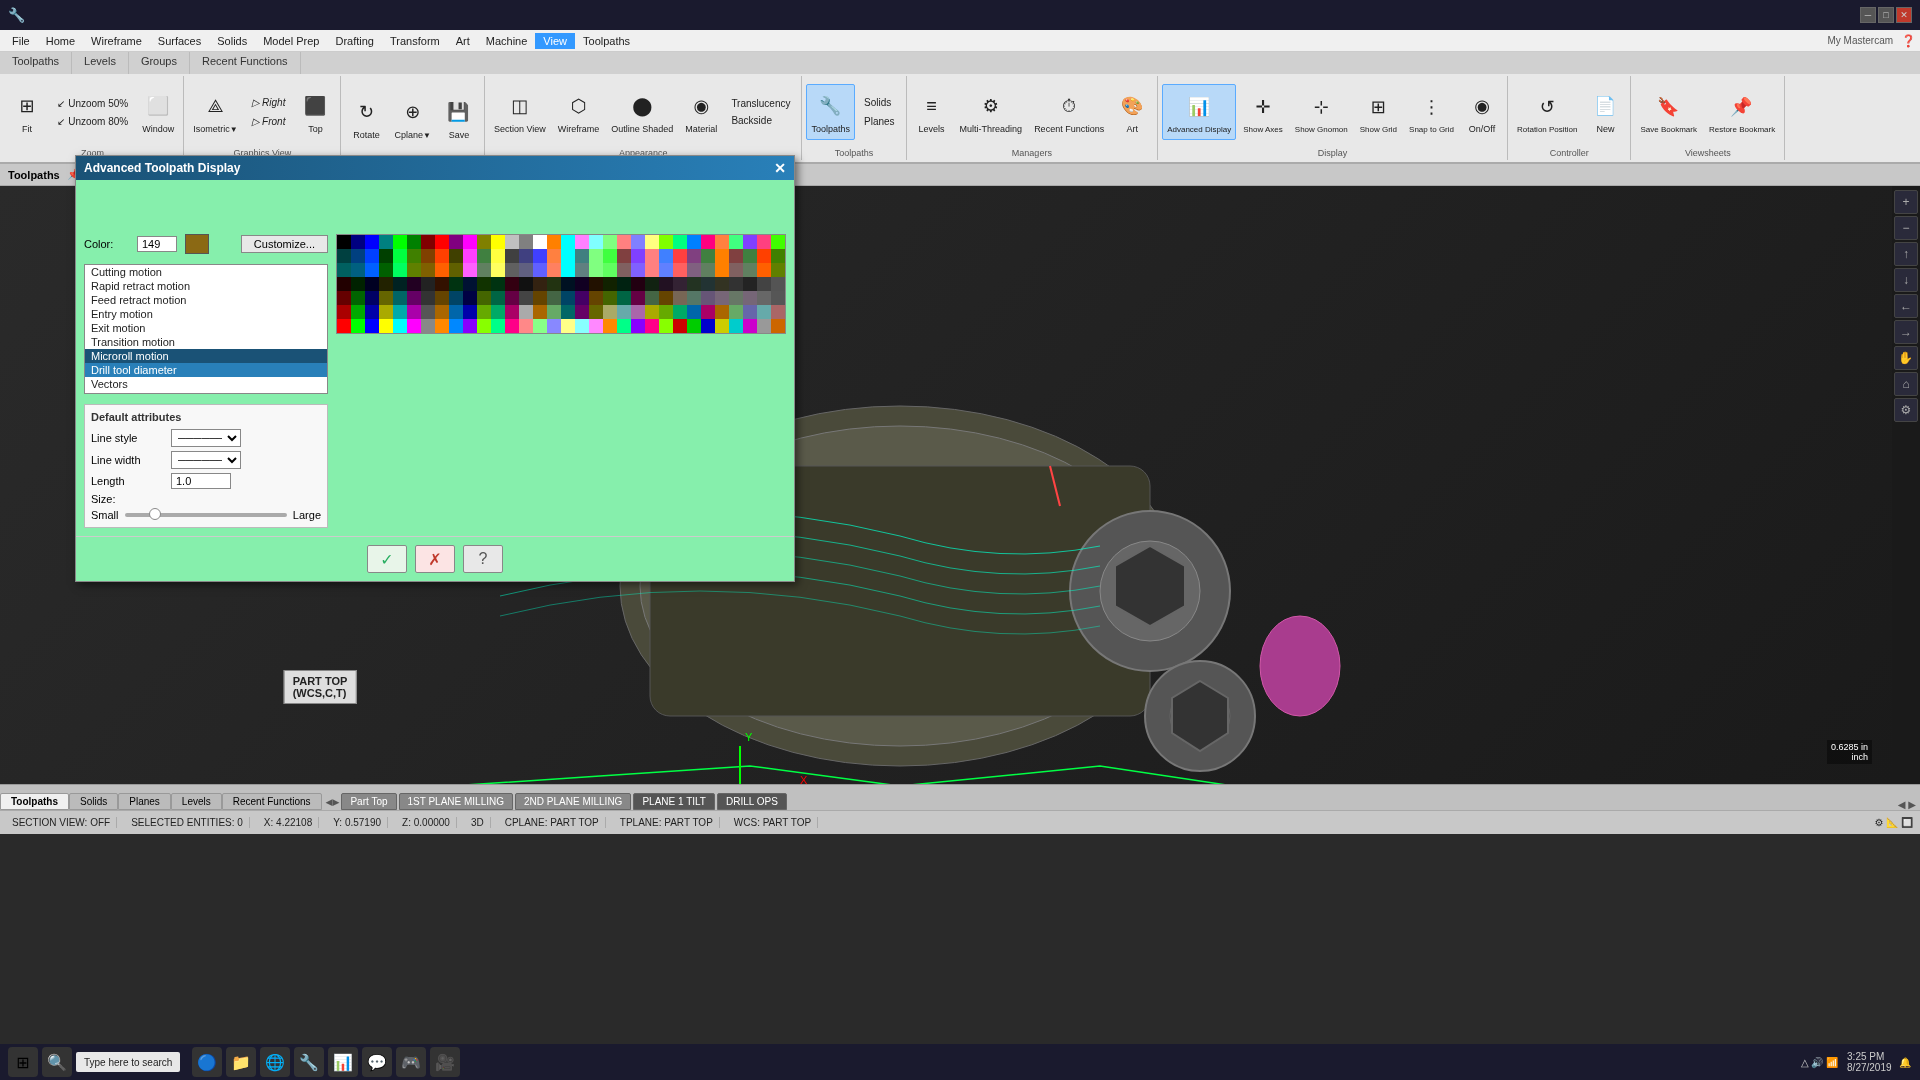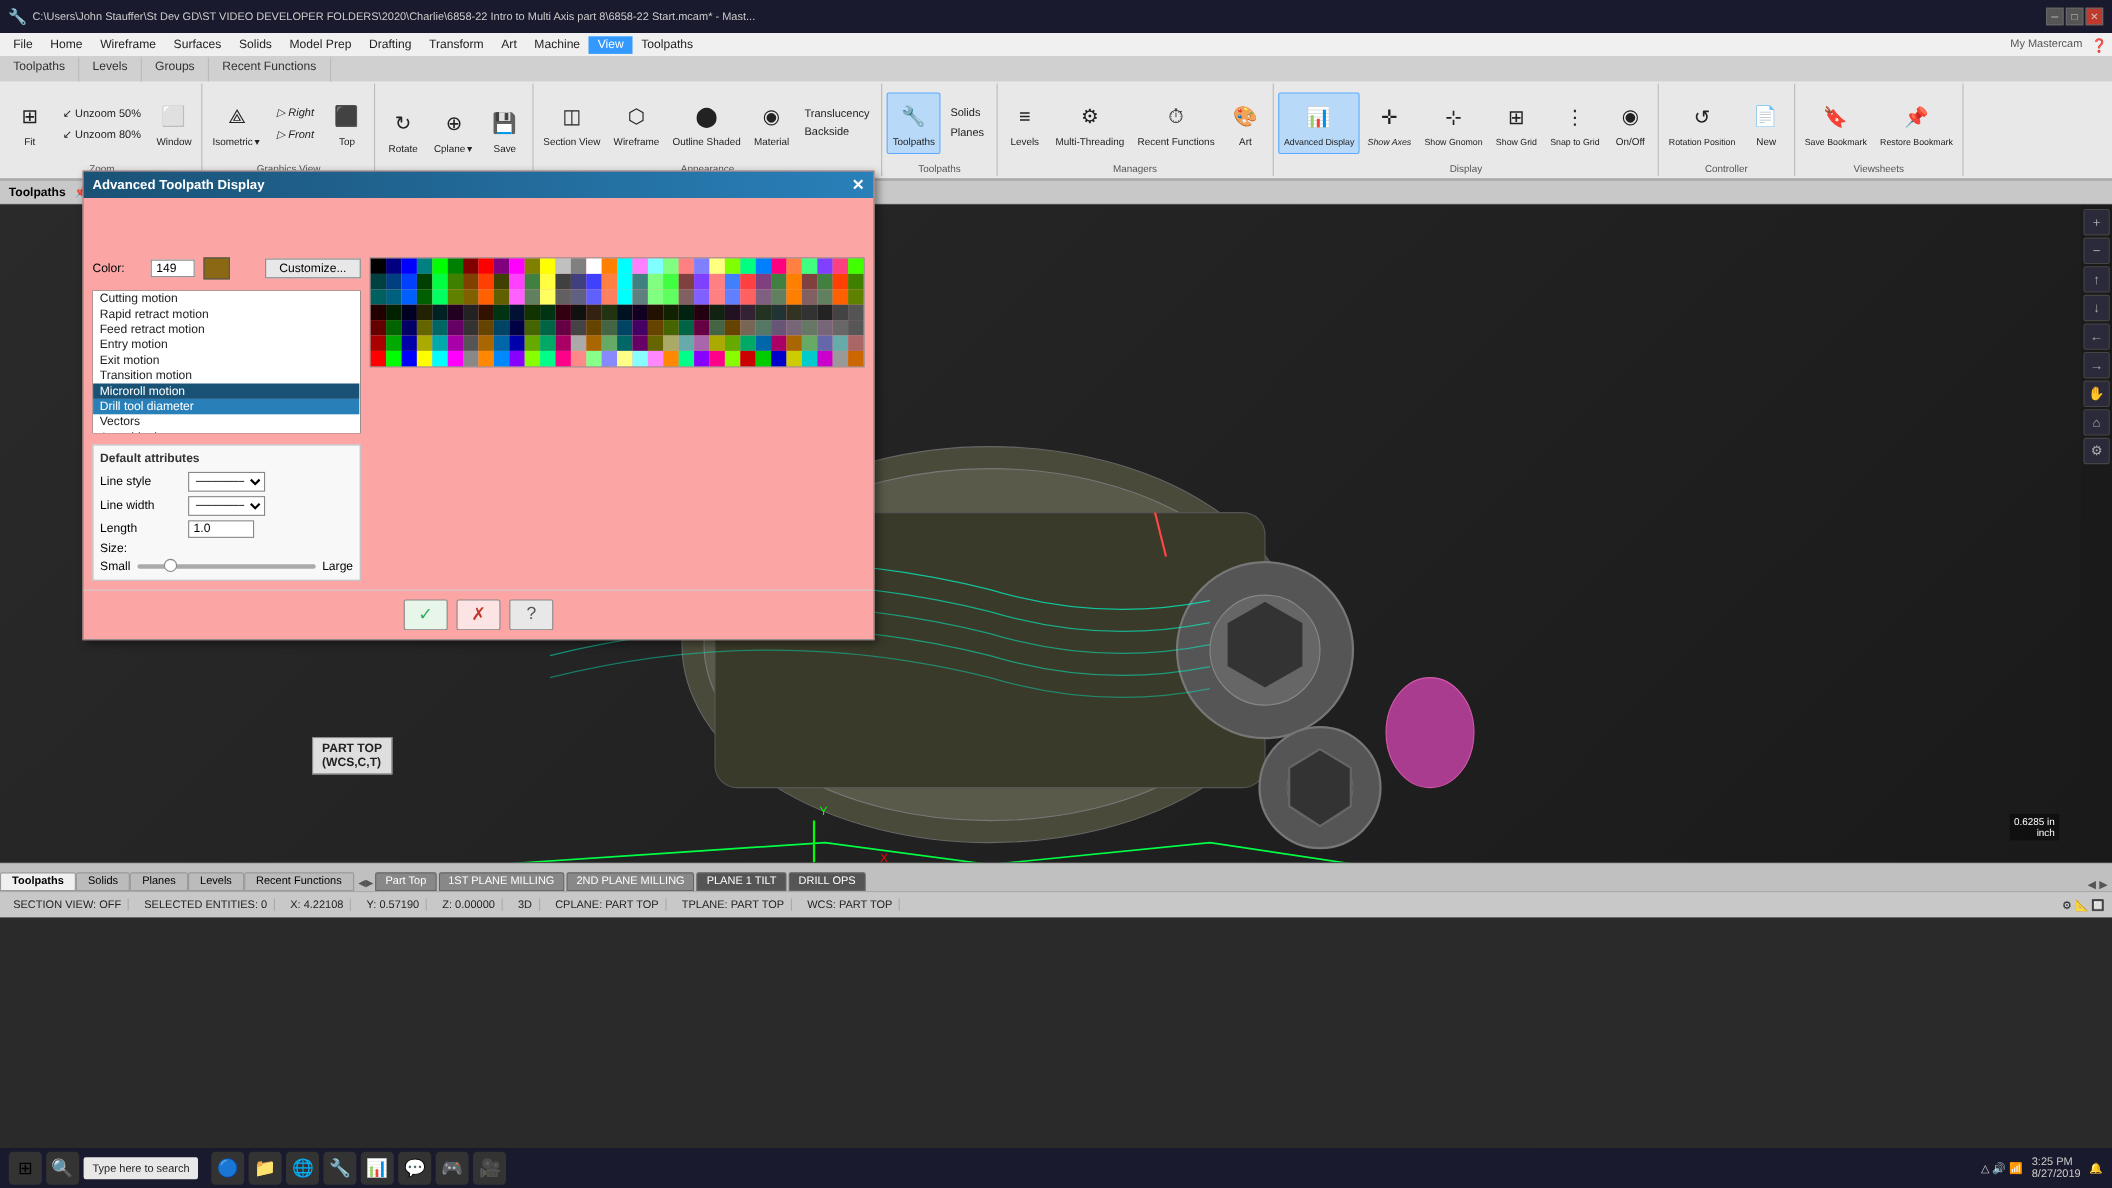--- a/index.html
+++ b/index.html
@@ -40,21 +40,21 @@
     .bottom-tab.active { background: #f0f0f0; font-weight: bold; }
 
     
     #statusbar { background: #c8c8c8; height: 24px; display: flex; align-items: center; padding: 0 6px; font-size: 10px; border-top: 1px solid #aaa; gap: 8px; color: #222; }
     .status-item { padding: 0 6px; border-right: 1px solid #aaa; }
 
     
     #dialog-overlay { position: fixed; top: 0; left: 0; right: 0; bottom: 0; z-index: 100; pointer-events: none; }
 
     
-    #atd-dialog { position: absolute; top: 155px; left: 75px; width: 720px; background: #fca5a5; border: 1px solid #888; box-shadow: 3px 3px 8px rgba(0,0,0,0.5); pointer-events: all; }
+    #atd-dialog { position: absolute; top: 155px; left: 75px; width: 720px; background: #86efac; border: 1px solid #888; box-shadow: 3px 3px 8px rgba(0,0,0,0.5); pointer-events: all; }
     #atd-titlebar { background: linear-gradient(to right, #1a5276, #2980b9); height: 24px; display: flex; align-items: center; padding: 0 8px; color: white; font-size: 12px; font-weight: bold; }
     #atd-titlebar .close-btn { margin-left: auto; cursor: pointer; color: white; font-size: 14px; }
     #atd-body { display: flex; padding: 8px; gap: 8px; margin-top: 46px; }
 
     
     #atd-left { width: 355px; display: flex; flex-direction: column; gap: 6px; }
     .color-row { display: flex; align-items: center; gap: 8px; margin-bottom: 4px; }
     .color-label { font-size: 11px; width: 45px; }
     .color-num-box { background: #fff; border: 1px solid #888; padding: 1px 4px; width: 40px; font-size: 11px; }
     .color-swatch { width: 24px; height: 20px; background: #8B6914; border: 1px solid #555; cursor: pointer; }
@@ -102,21 +102,20 @@
 
     .milling-tabs { display: flex; align-items: center; gap: 2px; margin-left: 4px; }
     .mill-tab { padding: 2px 8px; background: #888; color: white; font-size: 10px; border-radius: 2px 2px 0 0; cursor: pointer; border: 1px solid #666; }
     .mill-tab.plane { background: #555; }
   </style>
 </head>
 <body>
 
 <div id="titlebar">
   <span style="font-size:14px; margin-right:4px;">🔧</span>
-  <span style="font-size:10px; color:#ccc; flex:1; overflow:hidden; white-space:nowrap; text-overflow:ellipsis;">C:\Users\John Stauffer\St Dev GD\ST VIDEO DEVELOPER FOLDERS\2020\Charlie\6858-22 Intro to Multi Axis part 8\6858-22 Start.mcam* - Mast...</span>
   <div class="window-controls">
     <div class="win-btn">─</div>
     <div class="win-btn">□</div>
     <div class="win-btn close">✕</div>
   </div>
 </div>
 
 <div id="menubar">
   <span class="menu-item">File</span>
   <span class="menu-item">Home</span>
@@ -259,21 +258,21 @@
     </div>
 
     <div class="ribbon-group">
       <div class="ribbon-btns">
         <div class="ribbon-btn active">
           <div class="ribbon-icon">📊</div>
           <span style="font-size:8px;">Advanced Display</span>
         </div>
         <div class="ribbon-btn">
           <div class="ribbon-icon">✛</div>
-          <span style="font-size:8px;font-style:italic;">Show Axes</span>
+          <span style="font-size:8px;">Show Axes</span>
         </div>
         <div class="ribbon-btn">
           <div class="ribbon-icon">⊹</div>
           <span style="font-size:8px;">Show Gnomon</span>
         </div>
         <div class="ribbon-btn">
           <div class="ribbon-icon">⊞</div>
           <span style="font-size:8px;">Show Grid</span>
         </div>
         <div class="ribbon-btn">

